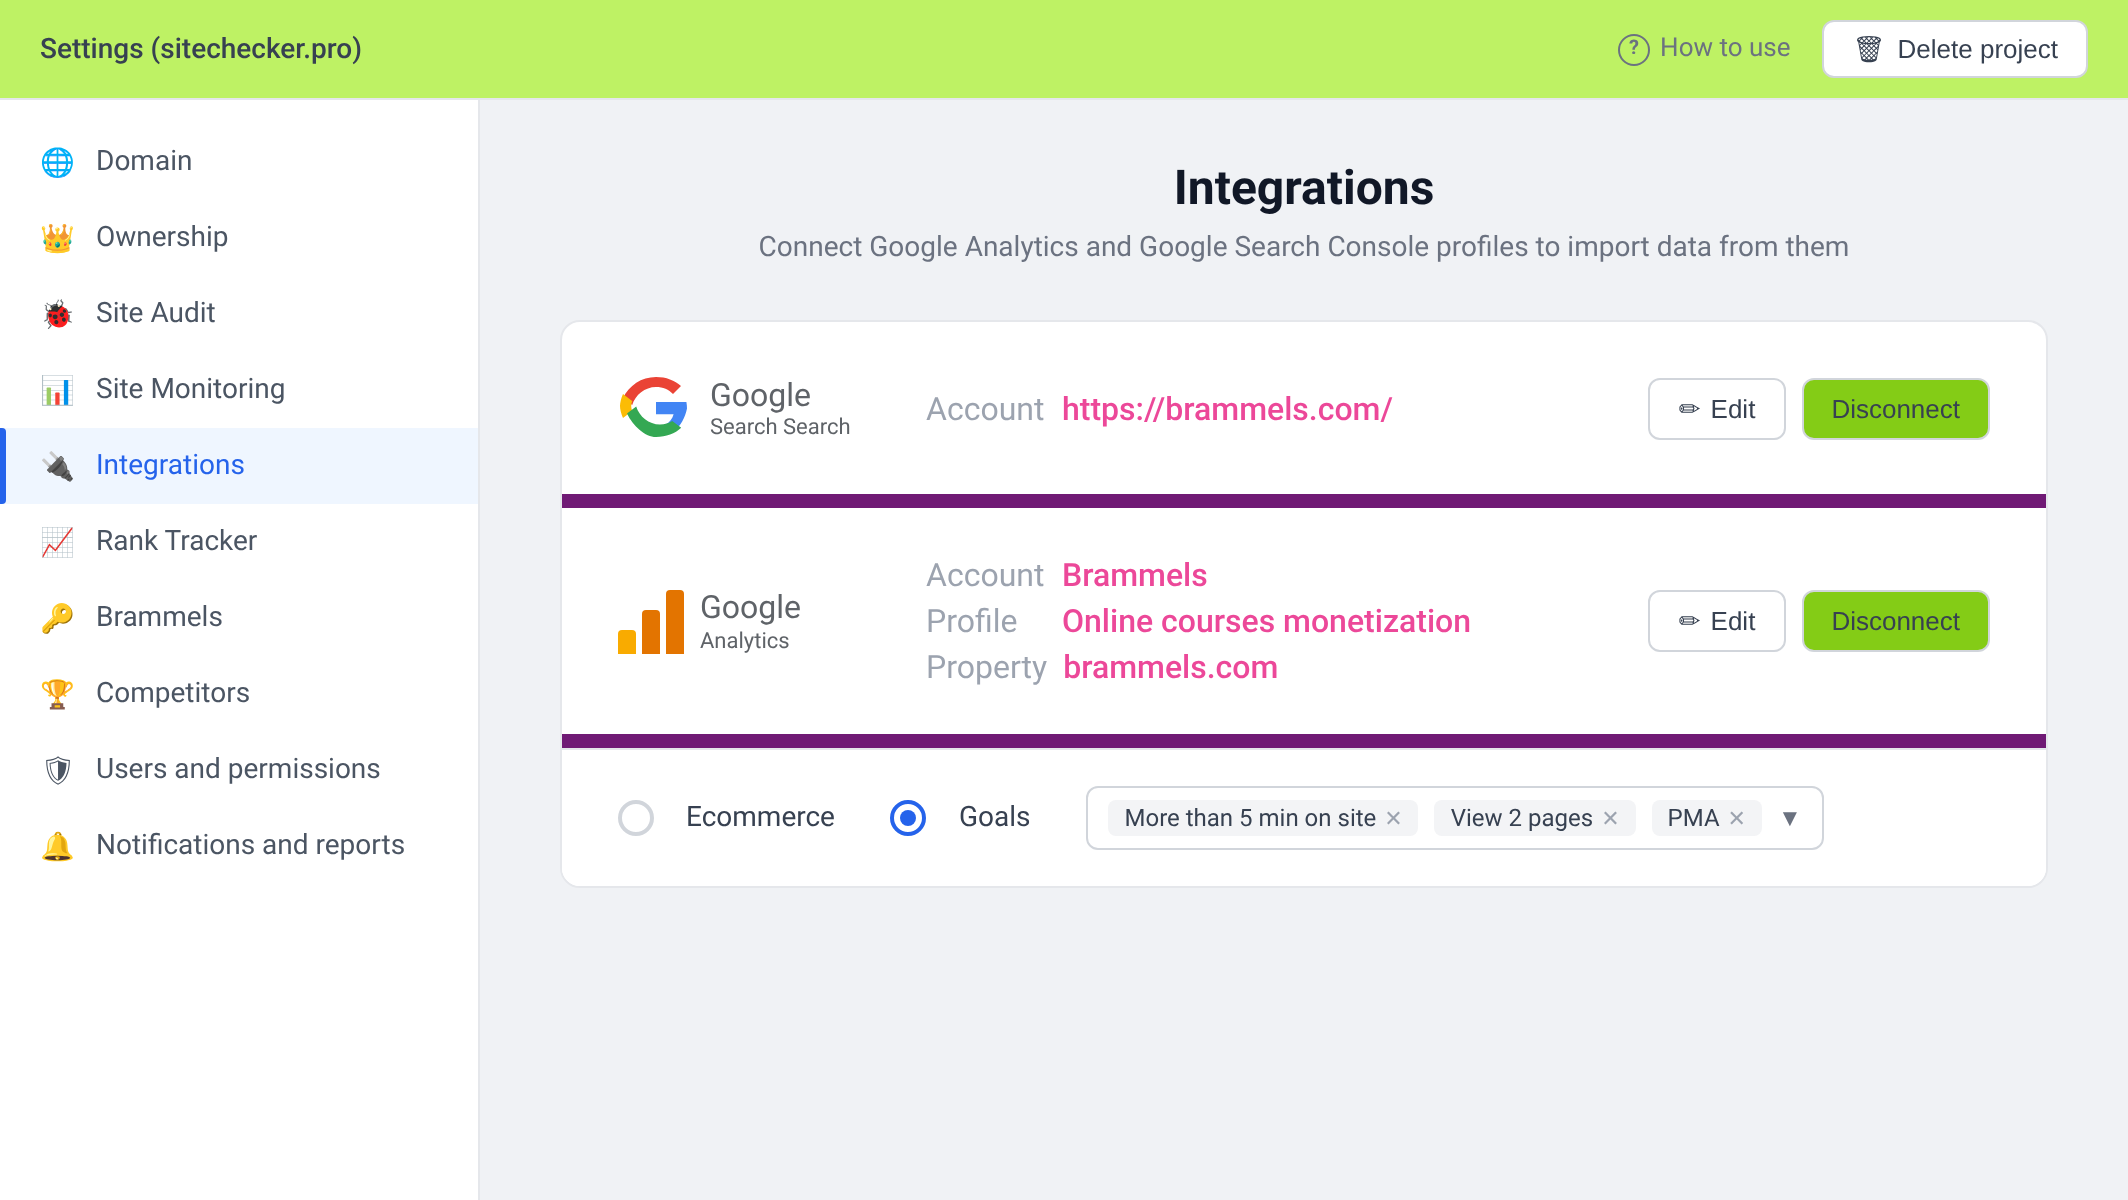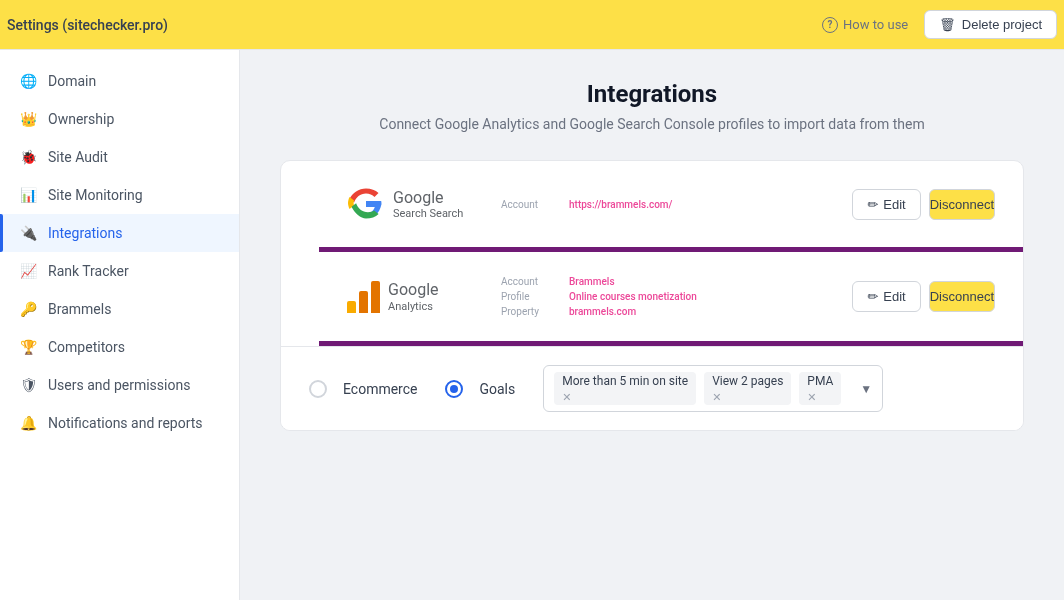--- a/index.html
+++ b/index.html
@@ -16,27 +16,27 @@
     .app-wrapper {
       width: 1064px;
       height: 600px;
       background: #f0f2f5;
       display: flex;
       flex-direction: column;
     }
 
     
     .top-bar {
-      background: #fde047;
+      background: #bef264;
       border-bottom: 1px solid #e5e7eb;
       height: 50px;
       display: flex;
       align-items: center;
       justify-content: space-between;
-      padding: 0 7px;
+      padding: 0 20px;
       flex-shrink: 0;
     }
     .top-bar-title {
       font-size: 14px;
       color: #374151;
       font-weight: 500;
     }
     .top-bar-actions {
       display: flex;
       align-items: center;
@@ -159,42 +159,41 @@
       overflow: hidden;
     }
 
     .integration-card {
       padding: 24px 28px;
       display: flex;
       align-items: center;
       gap: 24px;
     }
     .integration-card:not(:last-child) {
-      border-bottom: 5px solid #701a75;
-      margin-left: 38px;
+      border-bottom: 7px solid #701a75;
     }
 
     .card-logo {
       width: 130px;
       flex-shrink: 0;
       display: flex;
       align-items: center;
     }
 
     .card-info {
       flex: 1;
       display: flex;
       flex-direction: column;
       gap: 4px;
     }
     .info-row {
       display: flex;
       align-items: center;
       gap: 8px;
-      font-size: 10px;
+      font-size: 16px;
     }
     .info-label {
       color: #9ca3af;
       min-width: 60px;
     }
     .info-value {
       color: #ec4899;
       font-weight: 500;
     }
 
@@ -212,23 +211,23 @@
       border: 1px solid #d1d5db;
       background: #fff;
       color: #374151;
       padding: 7px 14px;
       border-radius: 6px;
       cursor: pointer;
       font-size: 13px;
     }
     .btn-disconnect {
       border: 1px solid #d1d5db;
-      background: #fde047;
+      background: #84cc16;
       color: #374151;
-      padding: 7px 0;
+      padding: 7px 14px;
       border-radius: 6px;
       cursor: pointer;
       font-size: 13px;
     }
 
     
     .gsc-logo {
       display: flex;
       align-items: center;
       gap: 8px;
@@ -326,28 +325,27 @@
       border: 1px solid #d1d5db;
       border-radius: 6px;
       padding: 6px 10px;
       gap: 8px;
       min-width: 340px;
       background: #fff;
       cursor: pointer;
     }
     .tag {
       display: flex;
-      align-items: flex-start;
+      align-items: center;
       gap: 4px;
       background: #f3f4f6;
       border-radius: 4px;
       padding: 2px 8px;
       font-size: 12px;
       color: #374151;
-      flex-direction: column;
     }
     .tag-x {
       color: #9ca3af;
       cursor: pointer;
       font-size: 11px;
       line-height: 1;
     }
     .tags-dropdown-arrow {
       margin-left: auto;
       color: #6b7280;

